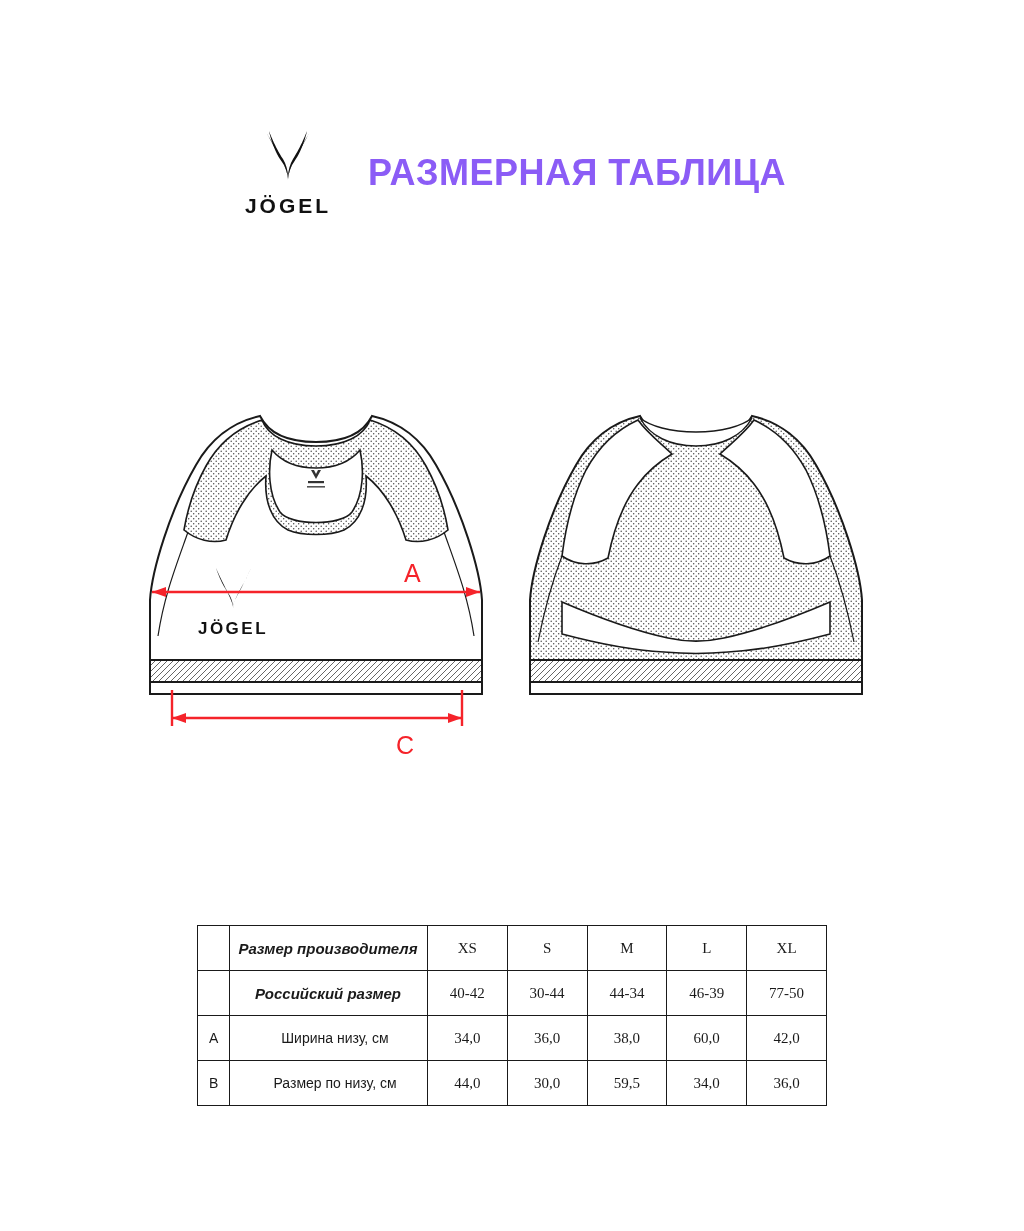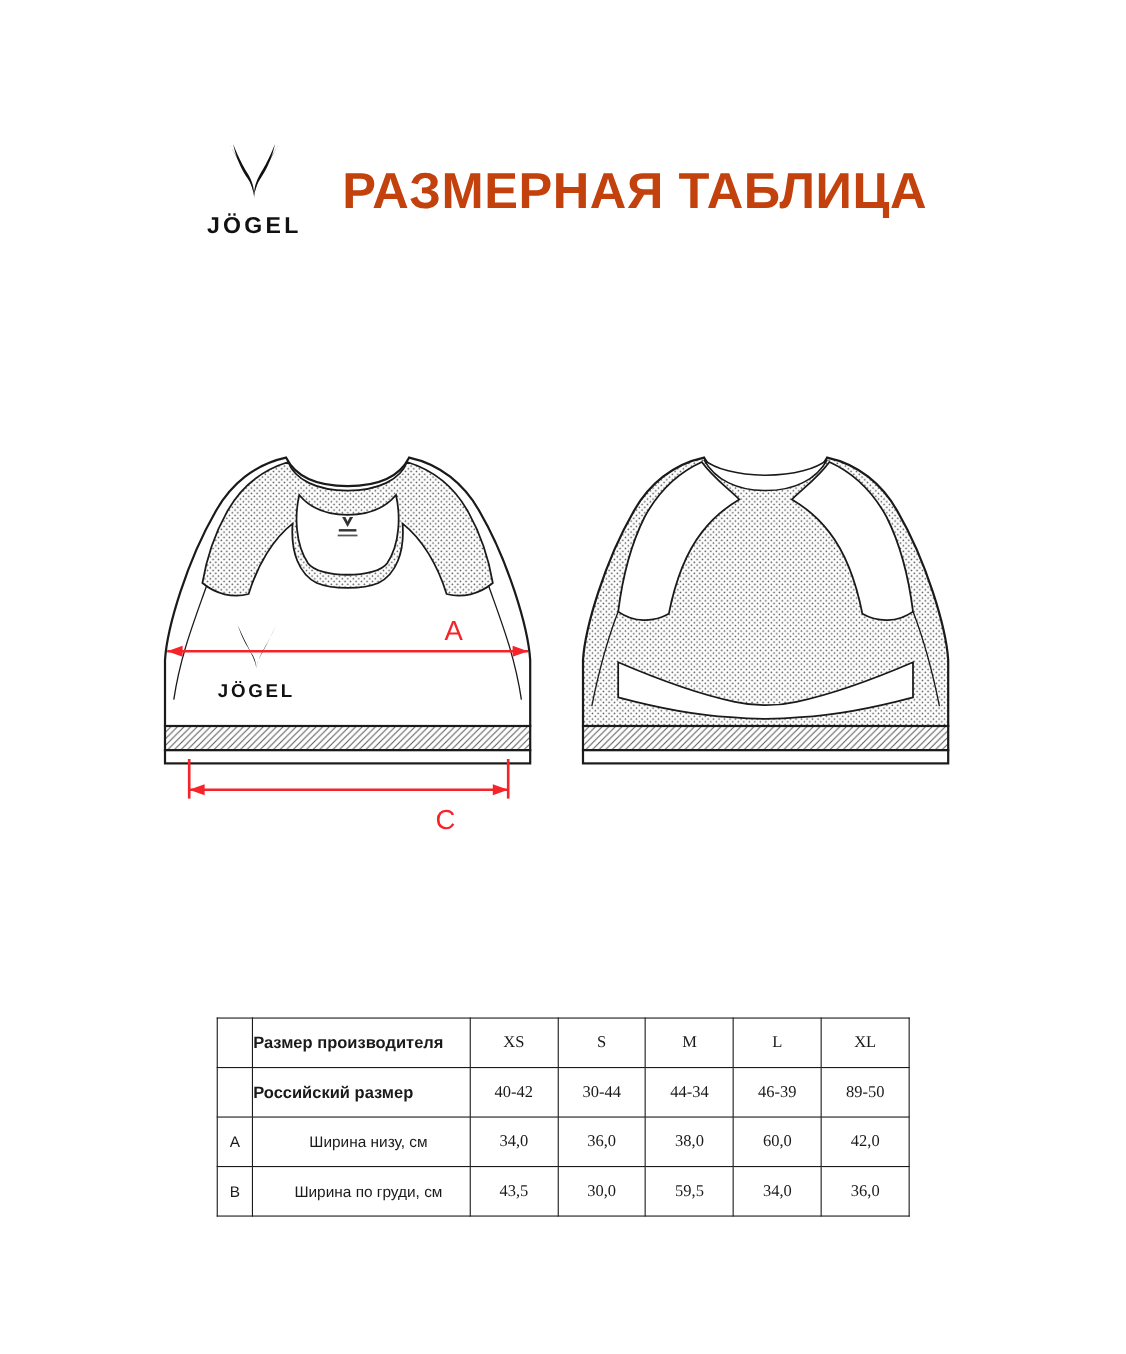--- a/index.html
+++ b/index.html
@@ -40,24 +40,24 @@
     position: relative;
   }
   .brand-name {
     font-size: 21px;
     font-weight: bold;
     letter-spacing: 3px;
     color: #111;
     font-family: "Liberation Sans", sans-serif;
   }
   .page-title {
-    font-size: 46px;
+    font-size: 36px;
     font-weight: bold;
     letter-spacing: 0.5px;
-    color: #c2410c;
+    color: #8b5cf6;
     white-space: nowrap;
   }
 
   
   .illustration {
     position: absolute;
     top: 390px;
     left: 0;
     width: 1024px;
     height: 400px;
@@ -78,21 +78,21 @@
   table.size-table td, table.size-table th {
     border: 1px solid #1a1a1a;
     height: 42px;
     text-align: center;
     vertical-align: middle;
     font-weight: normal;
     color: #1a1a1a;
   }
   .col-letter { width: 30px; font-weight: bold; font-size: 14px; }
   .col-label  { width: 185px; text-align: left; padding-left: 14px; font-size: 14px; }
-  .col-label.bold { font-weight: bold; text-align: left; padding-left: 0; }
+  .col-label.bold { font-weight: bold; text-align: center; padding-left: 0; font-style: italic; }
   .col-size   { width: 79px; }
   .head-label { font-weight: bold; font-size: 15px; }
   .numeric { font-family: Liberation Serif, serif; font-size: 15px; }
 </style>
 </head>
 <body>
 
 <div class="header">
   <div class="brand-logo">
     <div class="brand-mark">
@@ -251,35 +251,35 @@
         <td class="col-size numeric">L</td>
         <td class="col-size numeric">XL</td>
       </tr>
       <tr>
         <td class="col-letter"></td>
         <td class="col-label bold head-label">Российский размер</td>
         <td class="col-size numeric">40-42</td>
         <td class="col-size numeric">30-44</td>
         <td class="col-size numeric">44-34</td>
         <td class="col-size numeric">46-39</td>
-        <td class="col-size numeric">89-50</td>
+        <td class="col-size numeric">77-50</td>
       </tr>
       <tr>
         <td class="col-letter">A</td>
         <td class="col-label">Ширина низу, см</td>
         <td class="col-size numeric">34,0</td>
         <td class="col-size numeric">36,0</td>
         <td class="col-size numeric">38,0</td>
         <td class="col-size numeric">60,0</td>
         <td class="col-size numeric">42,0</td>
       </tr>
       <tr>
         <td class="col-letter">B</td>
-        <td class="col-label">Ширина по груди, см</td>
-        <td class="col-size numeric">43,5</td>
+        <td class="col-label">Размер по низу, см</td>
+        <td class="col-size numeric">44,0</td>
         <td class="col-size numeric">30,0</td>
         <td class="col-size numeric">59,5</td>
         <td class="col-size numeric">34,0</td>
         <td class="col-size numeric">36,0</td>
       </tr>
     </tbody>
   </table>
 </div>
 
 </body></html>

